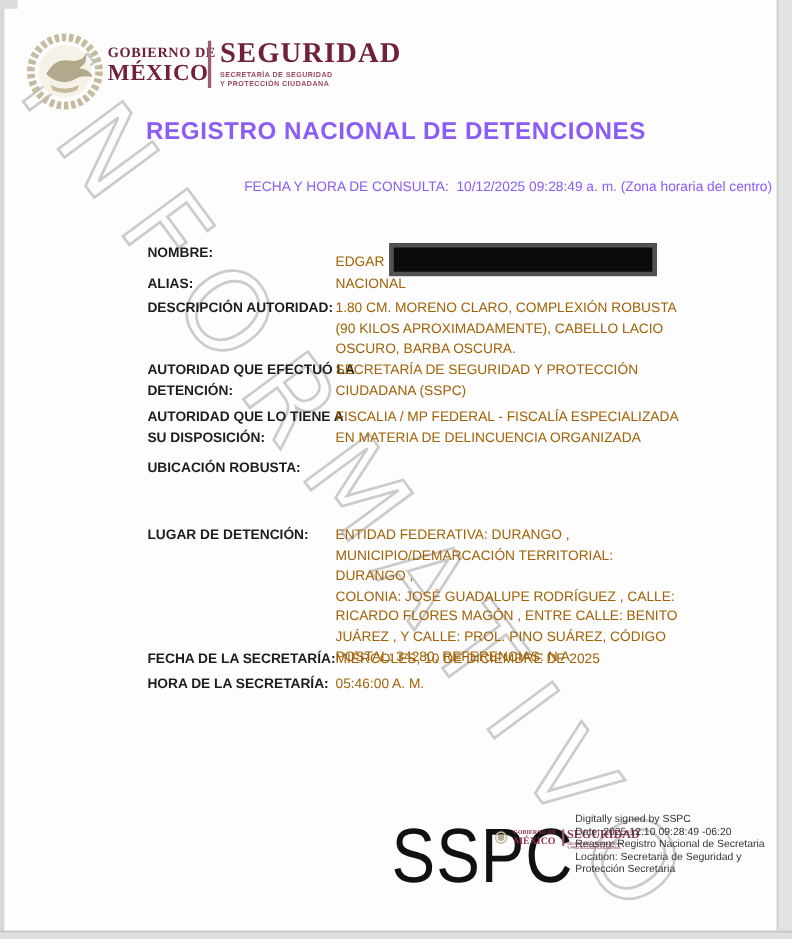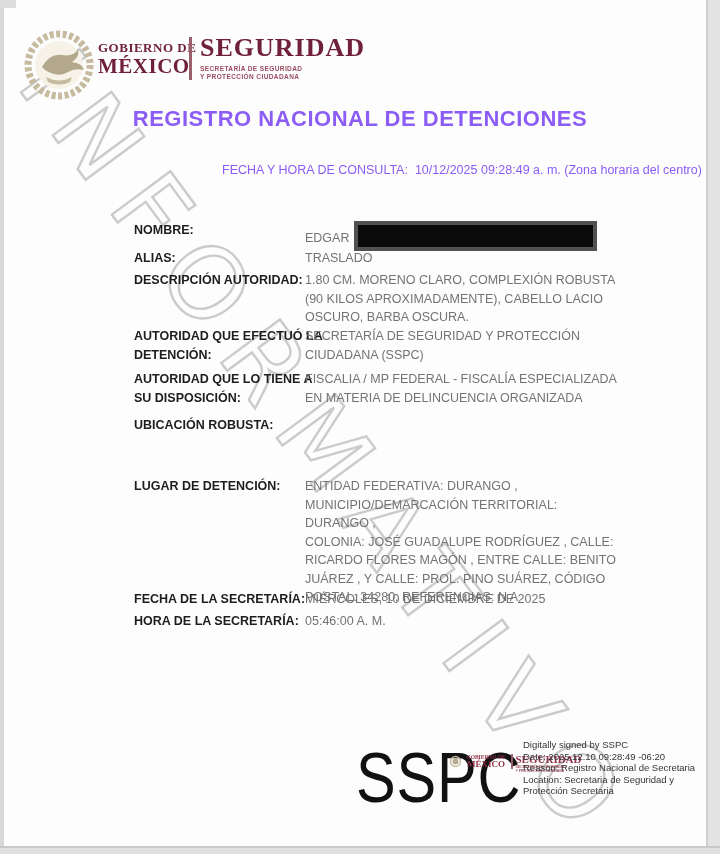--- a/index.html
+++ b/index.html
@@ -32,21 +32,21 @@
   .doc-title{position:absolute;left:0;top:106px;width:720px;text-align:center;
     font-weight:bold;font-size:22px;letter-spacing:.5px;color:#8b5cf6;white-space:nowrap;}
 
   .consulta{position:absolute;left:222px;top:163px;font-size:12.5px;color:#8b5cf6;white-space:nowrap;}
 
   
   .row{position:absolute;left:110px;width:520px;}
   .lbl{position:absolute;left:0;top:0;width:192px;font-weight:bold;font-size:12.5px;
     line-height:18.5px;color:#1d1d1d;white-space:pre-line;padding-left:24px;}
   .val{position:absolute;left:195px;top:0;width:312px;font-size:12.5px;
-    line-height:18.5px;color:#737373;white-space:pre-line;}
+    line-height:18.5px;color:#a16207;white-space:pre-line;}
   .val2{margin-top:5px;}
   .redacted{display:inline-block;width:235px;height:22px;background:#0b0b0b;
     border:4px solid #515151;margin-left:5px;vertical-align:-9px;}
 
   
   .sspc-big{position:absolute;left:356px;top:748px;font-size:70px;line-height:60px;
     color:#111;letter-spacing:1px;transform:scaleX(.85);transform-origin:left top;white-space:nowrap;}
   .mini-logo{position:absolute;left:449px;top:754px;display:flex;align-items:flex-start;
     color:#8d2b44;z-index:3;opacity:.95;}
   .mini-gob{width:44px;text-align:center;font-family:"Liberation Serif",serif;font-weight:bold;}
@@ -97,21 +97,21 @@
 
     <div class="row" style="top:221px;">
       <div class="lbl">NOMBRE:</div>
       <div class="val" style="white-space:nowrap;">
         <span>EDGAR</span><span class="redacted"></span>
       </div>
     </div>
 
     <div class="row" style="top:249px;">
       <div class="lbl">ALIAS:</div>
-      <div class="val">TRASLADO</div>
+      <div class="val">NACIONAL</div>
     </div>
 
     <div class="row" style="top:271px;">
       <div class="lbl">DESCRIPCIÓN AUTORIDAD:</div>
       <div class="val">1.80 CM. MORENO CLARO, COMPLEXIÓN ROBUSTA
 (90 KILOS APROXIMADAMENTE), CABELLO LACIO
 OSCURO, BARBA OSCURA.</div>
     </div>
 
     <div class="row" style="top:327px;">

